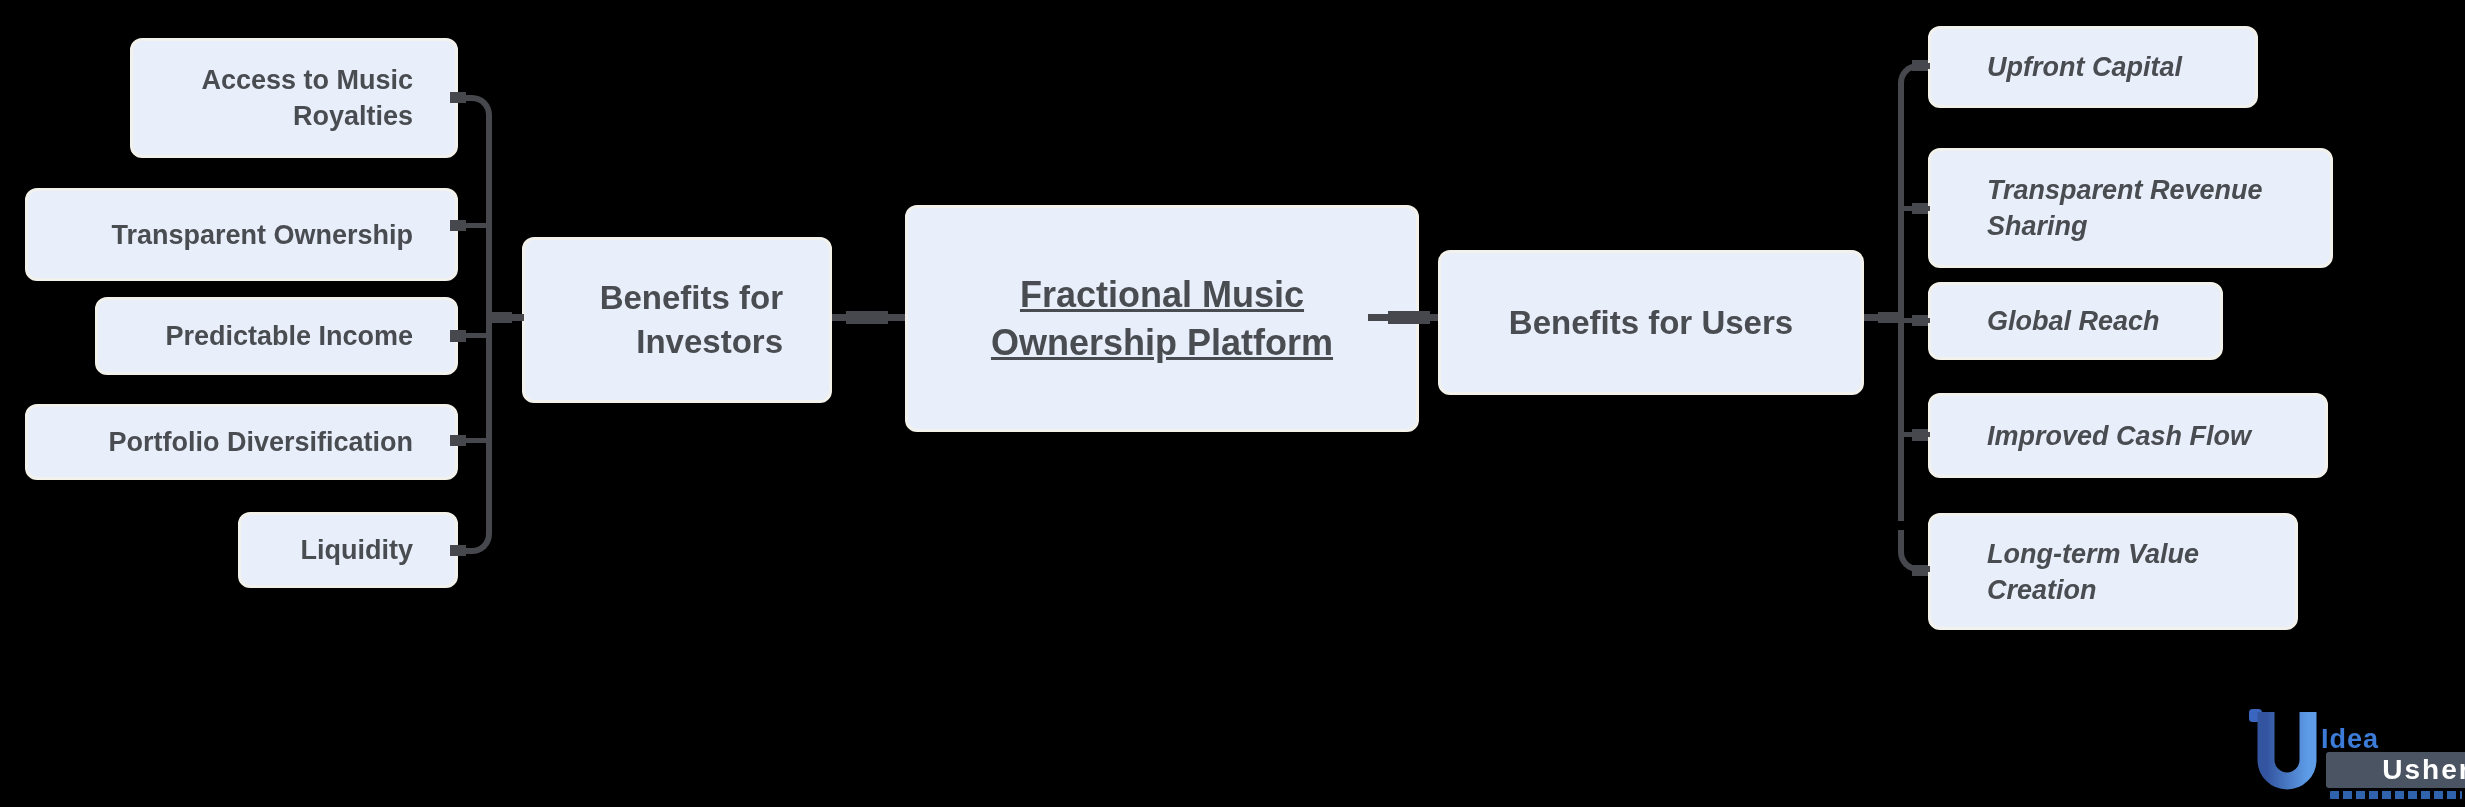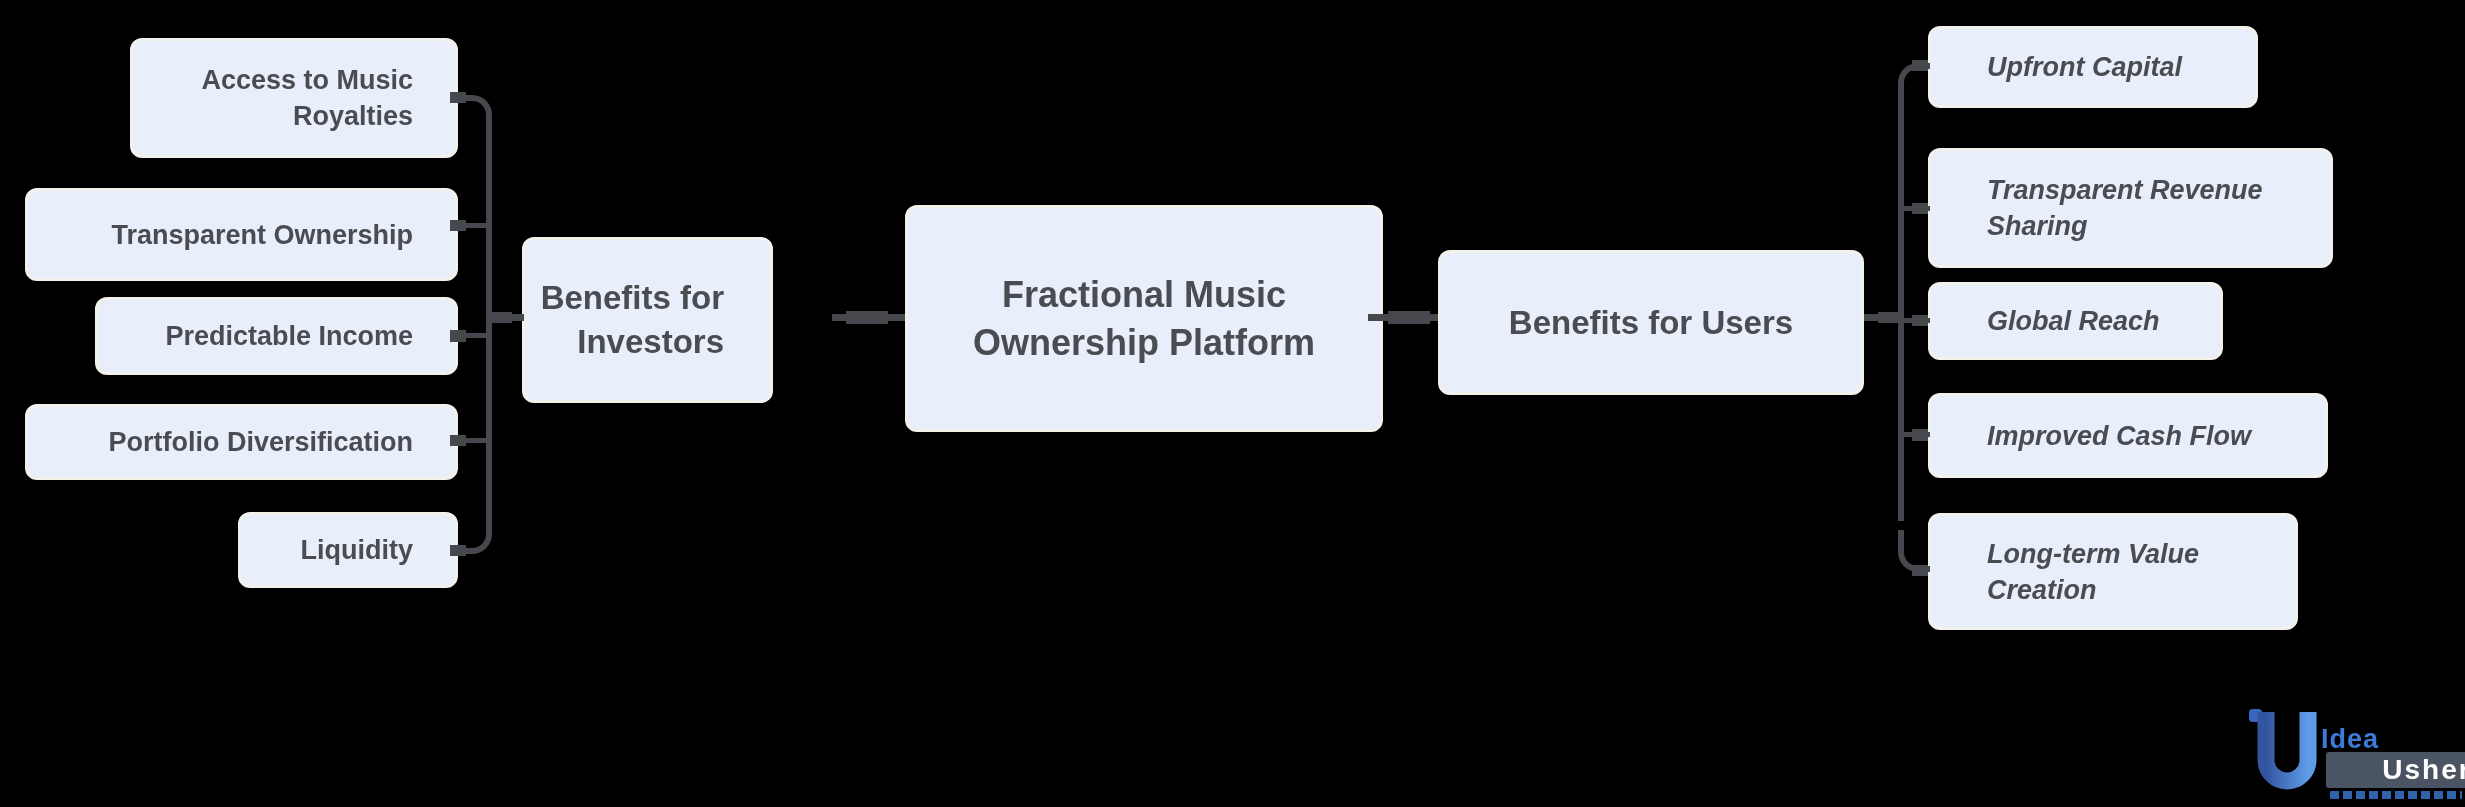--- a/index.html
+++ b/index.html
@@ -77,26 +77,26 @@
   <div class="node child align-right" style="left:95px;top:297px;width:363px;height:78px;">
     <span class="label">Predictable Income</span>
   </div>
   <div class="node child align-right" style="left:25px;top:404px;width:433px;height:76px;">
     <span class="label">Portfolio Diversification</span>
   </div>
   <div class="node child align-right" style="left:238px;top:512px;width:220px;height:76px;">
     <span class="label">Liquidity</span>
   </div>
 
-  <div class="node branch align-right" style="left:522px;top:237px;width:251px;height:166px;padding-right:46px;">
+  <div class="node branch align-right" style="left:522px;top:237px;width:310px;height:166px;padding-right:46px;">
     <span class="label">Benefits for
 Investors</span>
   </div>
 
-  <div class="node root align-center" style="left:905px;top:205px;width:478px;height:227px;">
+  <div class="node root align-center" style="left:905px;top:205px;width:514px;height:227px;text-decoration:underline;">
     <span class="label">Fractional Music
 Ownership Platform</span>
   </div>
 
   <div class="node branch align-center" style="left:1438px;top:250px;width:426px;height:145px;">
     <span class="label">Benefits for Users</span>
   </div>
 
   <div class="node child align-left" style="left:1928px;top:26px;width:330px;height:82px;">
     <span class="label">Upfront Capital</span>

